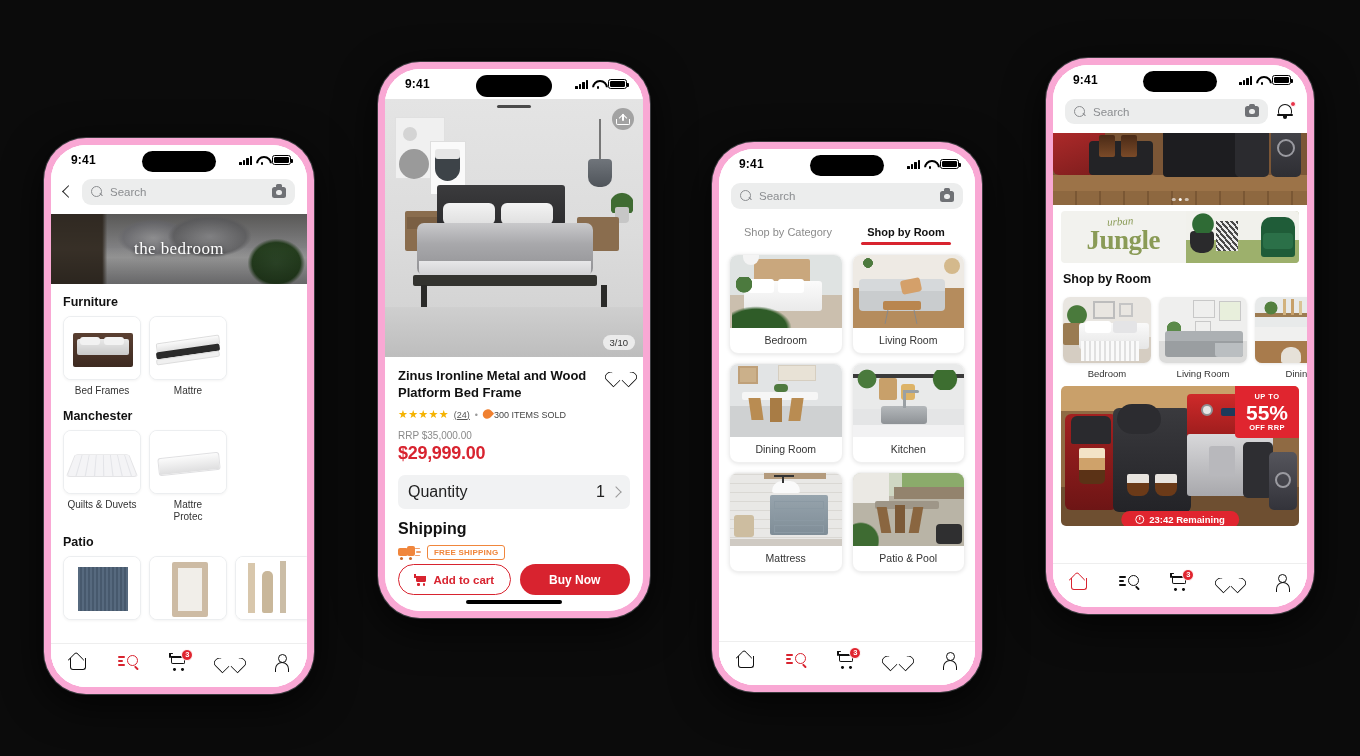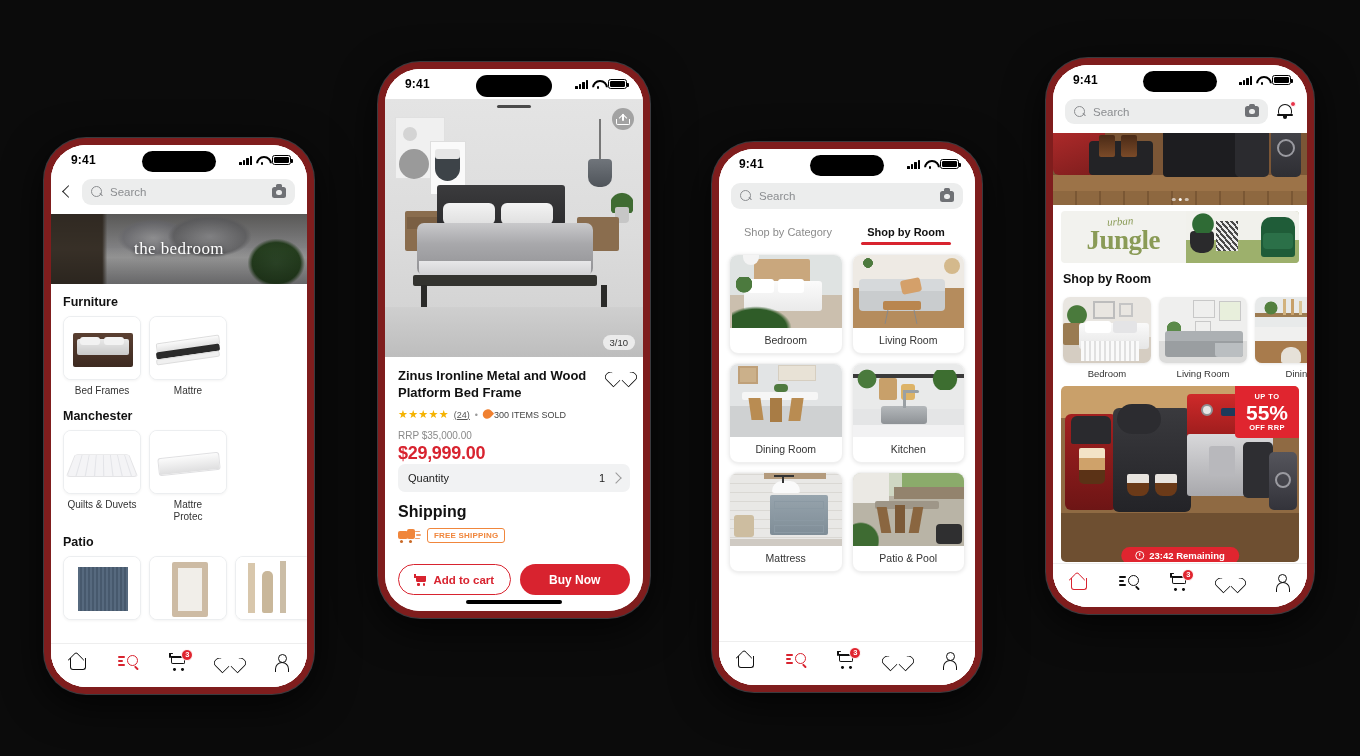--- a/index.html
+++ b/index.html
@@ -8,21 +8,21 @@
     width: 1360px; height: 756px;
     background: #0b0b0b;
     font-family: "Liberation Sans", sans-serif;
     overflow: hidden;
   }
   .stage { position: relative; width: 1360px; height: 756px; background: #0b0b0b; }
 
   
   .phone {
     position: absolute;
-    background: #7f1d1d;
+    background: #f9a8d4;
     border-radius: 42px;
     padding: 7px;
     box-shadow: 0 0 0 1px #3a3a3e, 0 10px 40px rgba(0,0,0,.8);
   }
   .phone-inner {
     width: 100%; height: 100%;
     background: #ffffff;
     border-radius: 35px;
     overflow: hidden;
     position: relative;
@@ -178,22 +178,22 @@
   .p2-title { font-size: 13px; font-weight: 700; color: #111; line-height: 1.27; padding-right: 26px; }
   .fav-heart { position: absolute; right: 13px; top: 11px; }
   .ratingrow { display: flex; align-items: center; gap: 5px; margin-top: 7px; font-size: 9px; color: #444; }
   .stars { color: #f5b301; font-size: 11px; letter-spacing: .3px; }
   .revcount { color: #555; text-decoration: underline; font-size: 9px;}
   .dotsep { color: #999; }
   .fire { display:inline-block; width:9px;height:10px;background:#f08030;border-radius:50% 10% 50% 50%;transform:rotate(45deg);margin-right:2px;vertical-align:-1px;}
   .rrp { font-size: 10px; color: #8a8a8a; margin-top: 9px; }
   .price { font-size: 18px; font-weight: 700; color: #d8232f; margin-top: 2px; letter-spacing: -.3px;}
   .qtyrow {
-    background: #f1f2f3; border-radius: 7px;
-    display: flex; align-items: center; padding: 8px 10px; font-size: 11px; color: #222;
+    margin-top: 11px; background: #f1f2f3; border-radius: 7px;
+    display: flex; align-items: center; padding: 8px 10px; font-size: 16px; color: #222;
   }
   .qtyrow .lbl{flex:1;}
   .chevr { width: 8px; height: 8px; border-right:1.5px solid #9a9a9a; border-top:1.5px solid #9a9a9a; transform: rotate(45deg); margin-left: 7px;}
   .shiphdr { font-size: 16px; font-weight: 700; color: #111; margin-top: 11px; }
   .shiprow { display: flex; align-items: center; gap: 7px; margin-top: 7px; }
   .truck { position: relative; width: 22px; height: 13px; }
   .truck .cab{position:absolute;left:0;top:2px;width:10px;height:8px;background:#f0863c;border-radius:2px;}
   .truck .bx{position:absolute;left:9px;top:0px;width:8px;height:10px;background:#f0863c;border-radius:2px;}
   .truck .w{position:absolute;bottom:-1px;width:3.4px;height:3.4px;border-radius:50%;background:#c96a28;}
   .truck .w1{left:2px}.truck .w2{left:11px}
@@ -240,21 +240,21 @@
     display: flex; height: 52px; margin: 6px 8px 0; border-radius: 4px; overflow: hidden; background: #f2f2ee;
   }
   .jg-left { flex: 1.1; display: flex; flex-direction: column; align-items: center; justify-content: center; position: relative; }
   .jg-urban { font-family: "Liberation Serif", serif; font-style: italic; font-size: 11px; color: #8a9b56; position: absolute; top: 4px; left: 50%; transform: translateX(-16px) rotate(-3deg); }
   .jg-word { font-family: "Liberation Serif", serif; font-size: 27px; font-weight: 700; color: #8a9b56; letter-spacing: -.5px; line-height: 1; margin-top: 7px;}
   .jg-right { flex: 1; position: relative; overflow: hidden; background: #b9c08f; }
   .rowscroll { display: flex; gap: 8px; padding: 6px 10px 0; }
   .r4card { flex: 0 0 auto; }
   .r4img { border-radius: 7px; overflow: hidden; position: relative; box-shadow: 0 1px 3px rgba(0,0,0,.10); }
   .r4label { text-align: center; font-size: 9.5px; color: #333; margin-top: 5px; }
-  .promo { margin: 7px 8px 4px; border-radius: 5px; overflow: hidden; position: relative; height: 176px; }
+  .promo { margin: 7px 8px 4px; border-radius: 5px; overflow: hidden; position: relative; height: 140px; }
   .promo-flag {
     position: absolute; right: 0; top: 0; width: 64px; height: 52px; background: #e0252f;
     color: #fff; display: flex; flex-direction: column; align-items: center; justify-content: center; line-height:1;
     border-radius: 0 0 0 4px;
   }
   .pf-1 { font-size: 7.5px; font-weight: 700; letter-spacing: .5px;}
   .pf-2 { font-size: 21px; font-weight: 700; margin: 1px 0; }
   .pf-3 { font-size: 7.5px; font-weight: 700; letter-spacing: .4px;}
   .promo-timer {
     position: absolute; left: 50%; transform: translateX(-50%); bottom: -2px;

